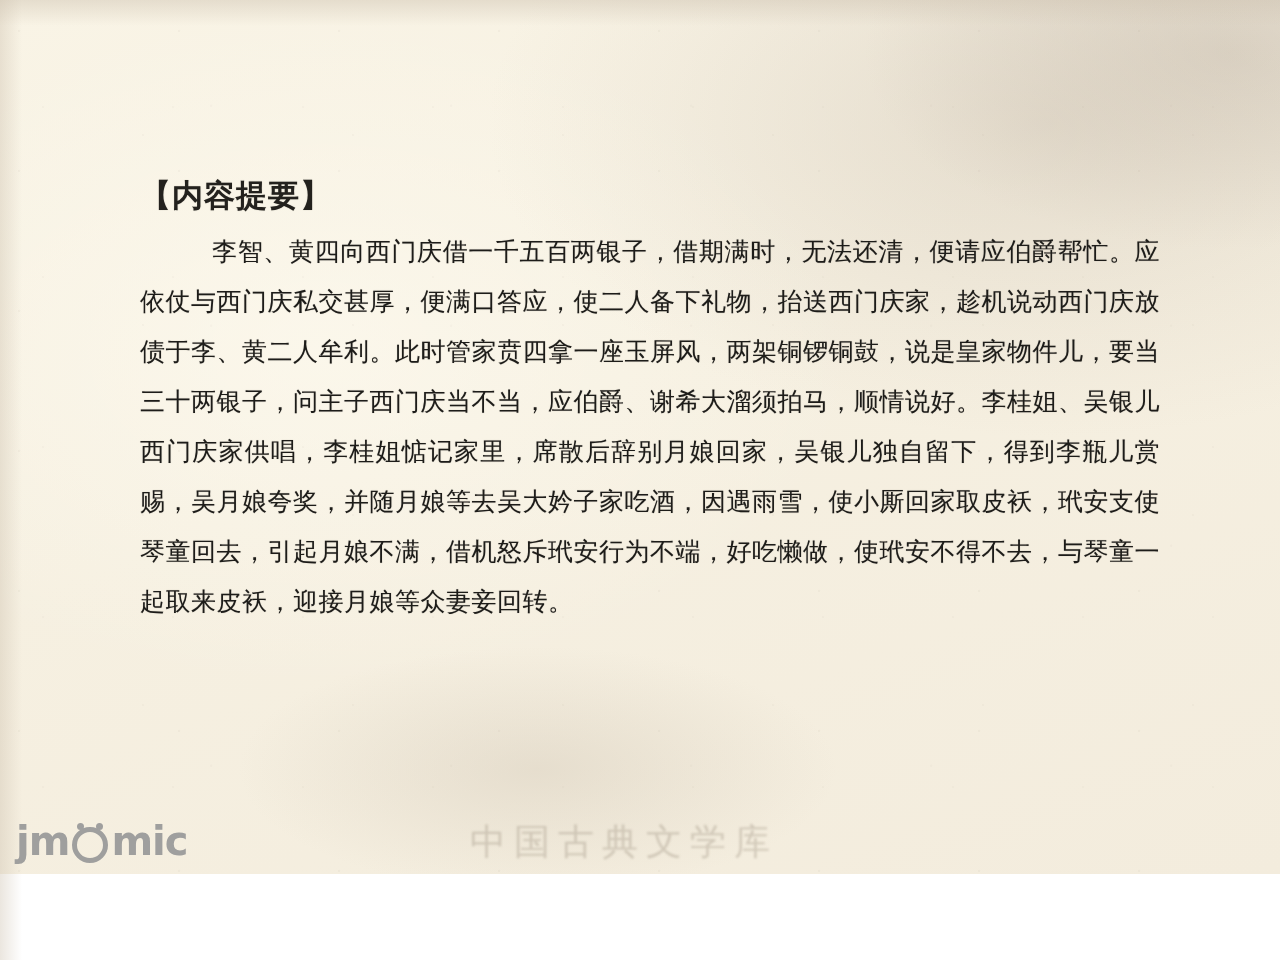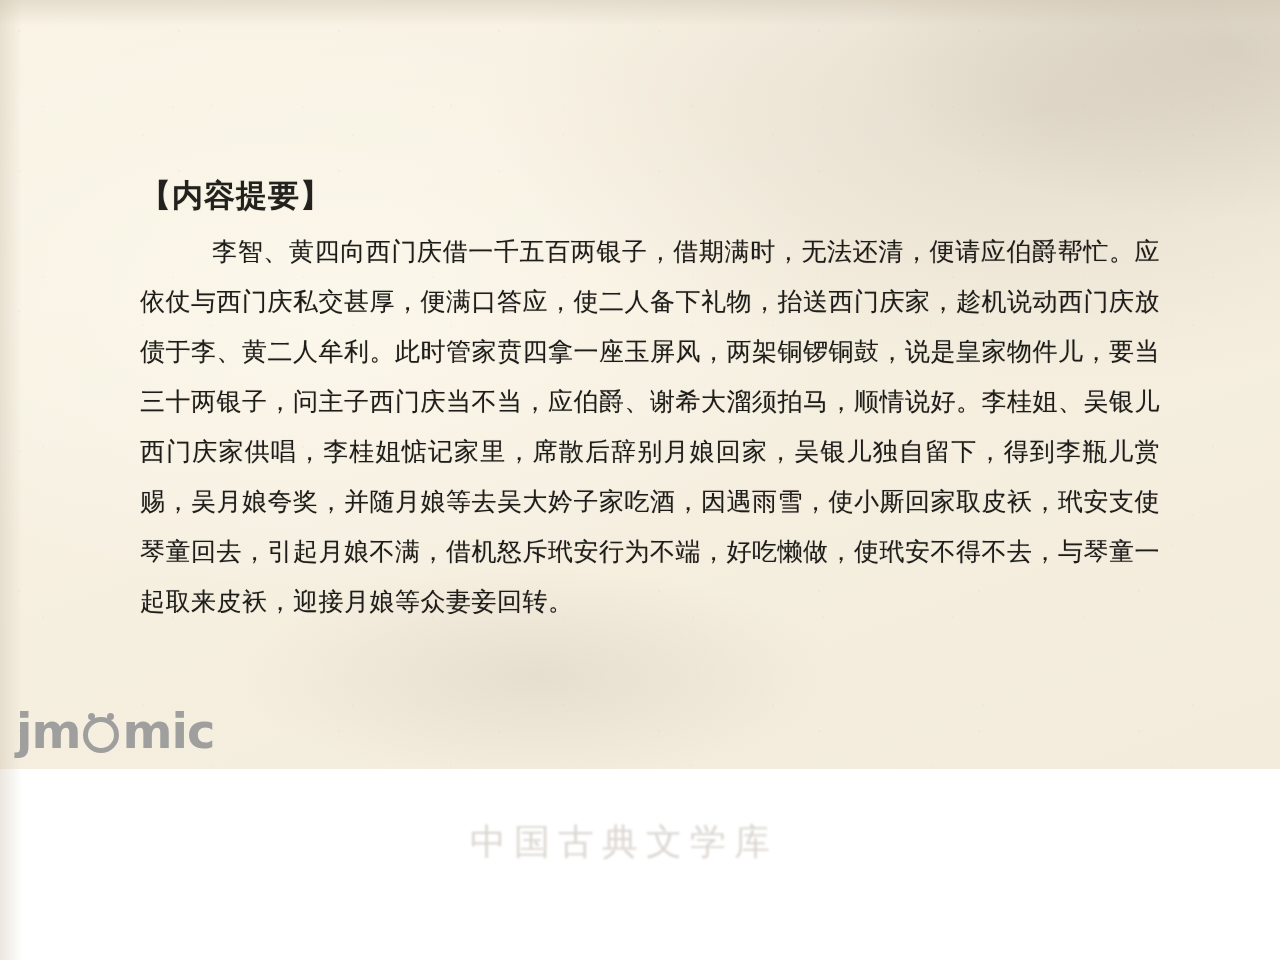--- a/index.html
+++ b/index.html
@@ -8,21 +8,21 @@
   }
   body {
     width: 1280px;
     height: 960px;
     overflow: hidden;
     font-family: "DejaVu Sans", sans-serif;
   }
   #page {
     position: relative;
     width: 1280px;
-    height: 769px;
+    height: 874px;
     background: #f7f2e4;
     background-image:
       radial-gradient(ellipse 55% 45% at 82% 14%, rgba(198,186,170,0.38) 0%, rgba(198,186,170,0.10) 55%, rgba(198,186,170,0) 80%),
       radial-gradient(ellipse 38% 30% at 96% 6%, rgba(175,162,148,0.34) 0%, rgba(175,162,148,0) 75%),
       radial-gradient(ellipse 30% 18% at 42% 88%, rgba(196,184,166,0.30) 0%, rgba(196,184,166,0) 78%),
       radial-gradient(ellipse 60% 55% at 25% 40%, rgba(255,252,242,0.55) 0%, rgba(255,252,242,0) 70%),
       linear-gradient(160deg, #f9f4e6 0%, #f6f0e1 45%, #f3ecdd 100%);
   }
   
   #page::after {
@@ -83,21 +83,21 @@
   }
 
   
   .watermark {
     position: absolute;
     left: 16px;
     bottom: 10px;
     display: flex;
     align-items: center;
     font-family: "DejaVu Sans", sans-serif;
-    font-size: 48px;
+    font-size: 40px;
     font-weight: bold;
     color: #9b9b9b;
     letter-spacing: -1px;
     opacity: .95;
     text-align: center;
   }
   .watermark .wm-o {
     display: inline-block;
     width: 26px;
     height: 26px;

